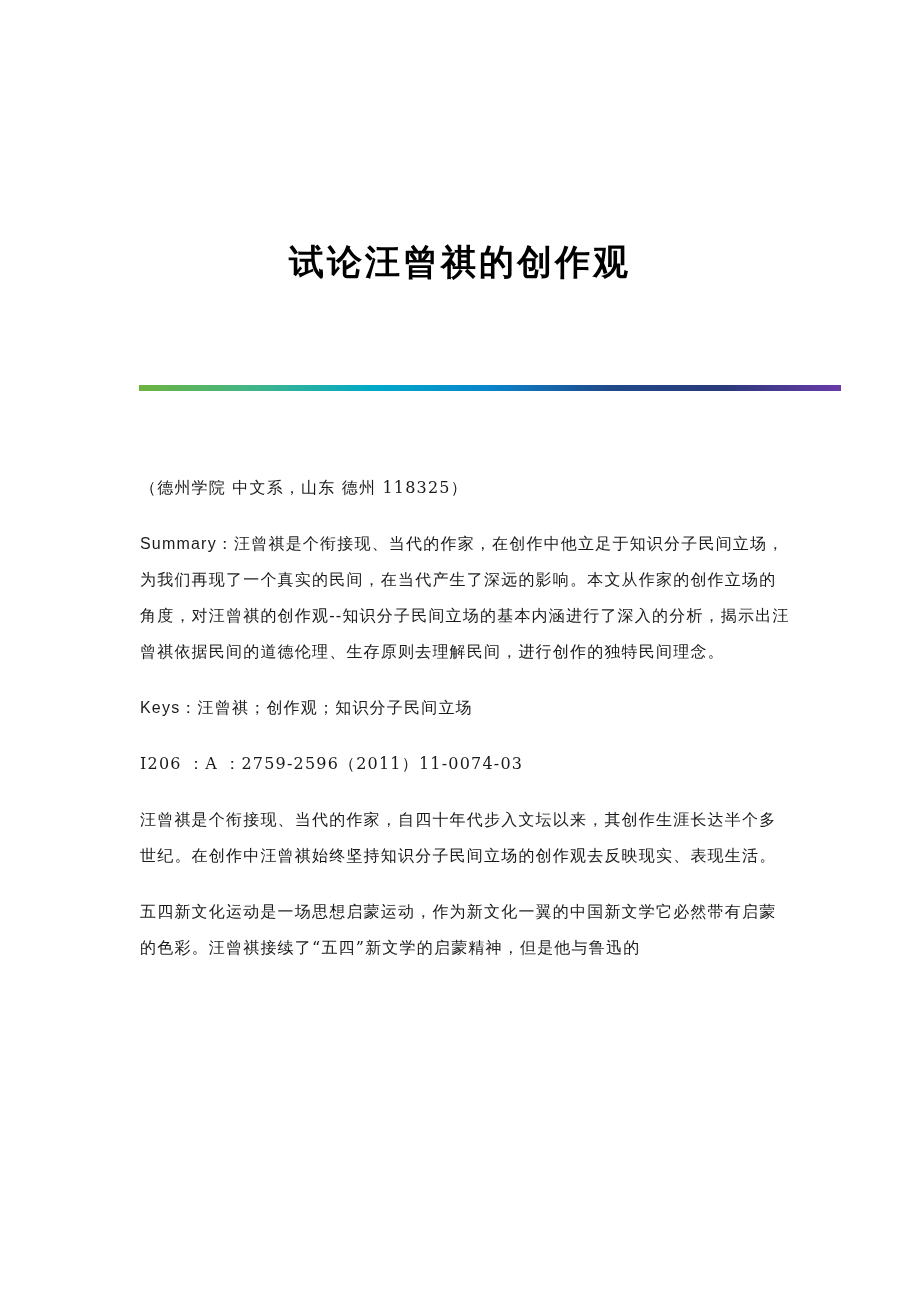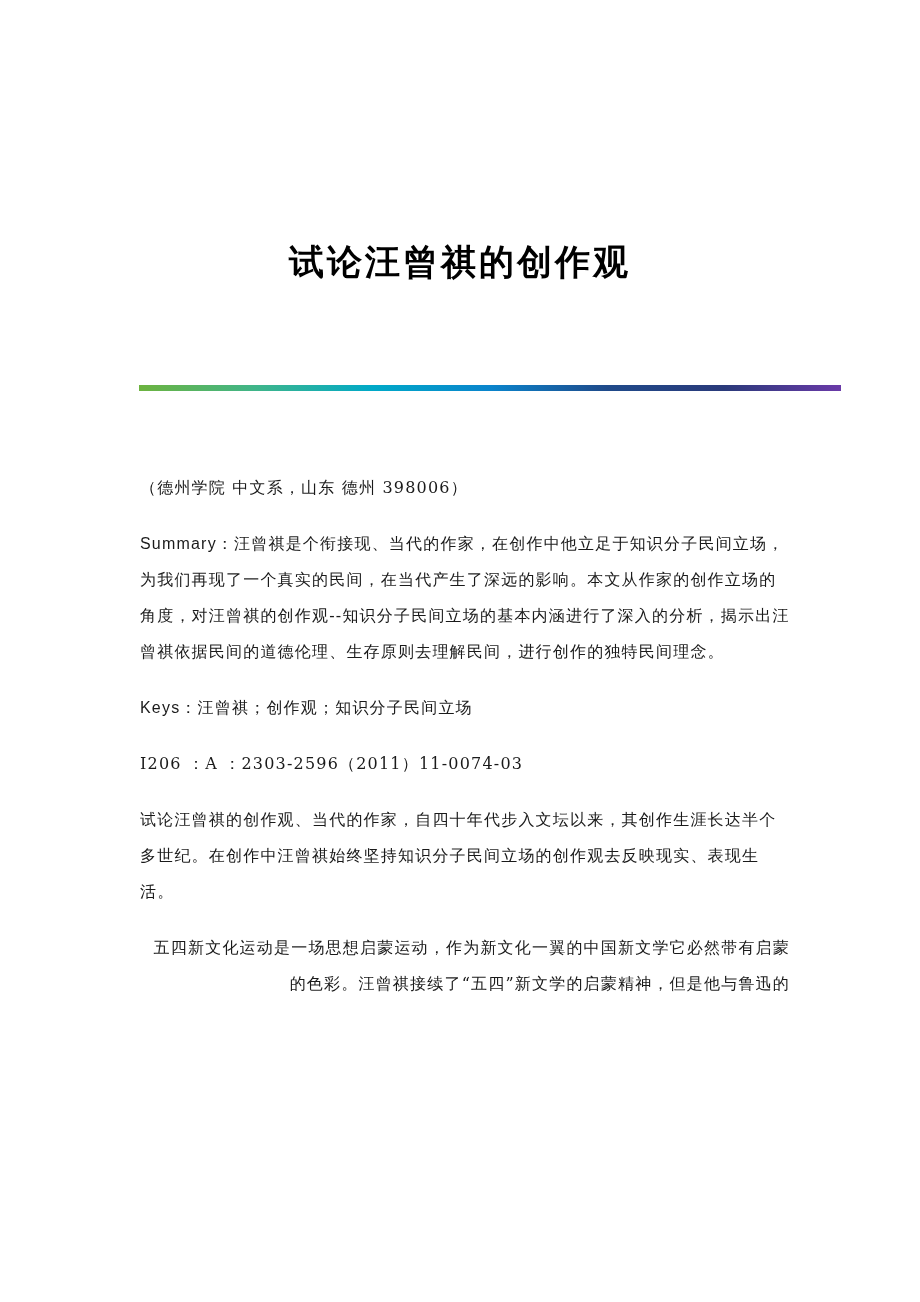--- a/index.html
+++ b/index.html
@@ -46,30 +46,30 @@
     .para {
       margin: 0;
       line-height: 36px;
     }
     .para.author { margin-bottom: 20px; }
     .para.affil { margin-bottom: 20px; }
     .para.summary { margin-bottom: 20px; }
     .para.keys { margin-bottom: 20px; }
     .para.clc { margin-bottom: 20px; }
     .para.body1 { margin-bottom: 20px; }
-    .para.body2 { margin-bottom: 0; text-align: right; }
+    .para.body2 { margin-bottom: 0; }
     .label { font-family: Liberation Sans, sans-serif; }
   </style>
 </head>
 <body>
 
 <h1 class="title">试论汪曾祺的创作观</h1>
 
 <div class="rule" id="title-rule" style="background: linear-gradient(to right, rgb(109, 179, 63), rgb(63, 181, 138), rgb(0, 169, 200), rgb(10, 132, 204), rgb(31, 74, 138), rgb(42, 58, 122), rgb(106, 58, 168));"></div>
 
 <div class="content">
-  <p class="para affil">（德州学院 中文系，山东 德州 398006）</p>
+  <p class="para affil">（德州学院 中文系，山东 德州 118325）</p>
   <p class="para summary"><span class="label">Summary：</span><span>汪曾祺是个衔接现、当代的作家，在创作中他立足于知识分子民间立场，为我们再现了一个真实的民间，在当代产生了深远的影响。本文从作家的创作立场的角度，对汪曾祺的创作观--知识分子民间立场的基本内涵进行了深入的分析，揭示出汪曾祺依据民间的道德伦理、生存原则去理解民间，进行创作的独特民间理念。</span></p>
   <p class="para keys"><span class="label">Keys：</span><span>汪曾祺；创作观；知识分子民间立场</span></p>
-  <p class="para clc">I206 ：A ：2303-2596（2011）11-0074-03</p>
-  <p class="para body1">试论汪曾祺的创作观、当代的作家，自四十年代步入文坛以来，其创作生涯长达半个多世纪。在创作中汪曾祺始终坚持知识分子民间立场的创作观去反映现实、表现生活。</p>
+  <p class="para clc">I206 ：A ：2759-2596（2011）11-0074-03</p>
+  <p class="para body1">汪曾祺是个衔接现、当代的作家，自四十年代步入文坛以来，其创作生涯长达半个多世纪。在创作中汪曾祺始终坚持知识分子民间立场的创作观去反映现实、表现生活。</p>
   <p class="para body2">五四新文化运动是一场思想启蒙运动，作为新文化一翼的中国新文学它必然带有启蒙的色彩。汪曾祺接续了“五四”新文学的启蒙精神，但是他与鲁迅的</p>
 </div>
 
 </body></html>

